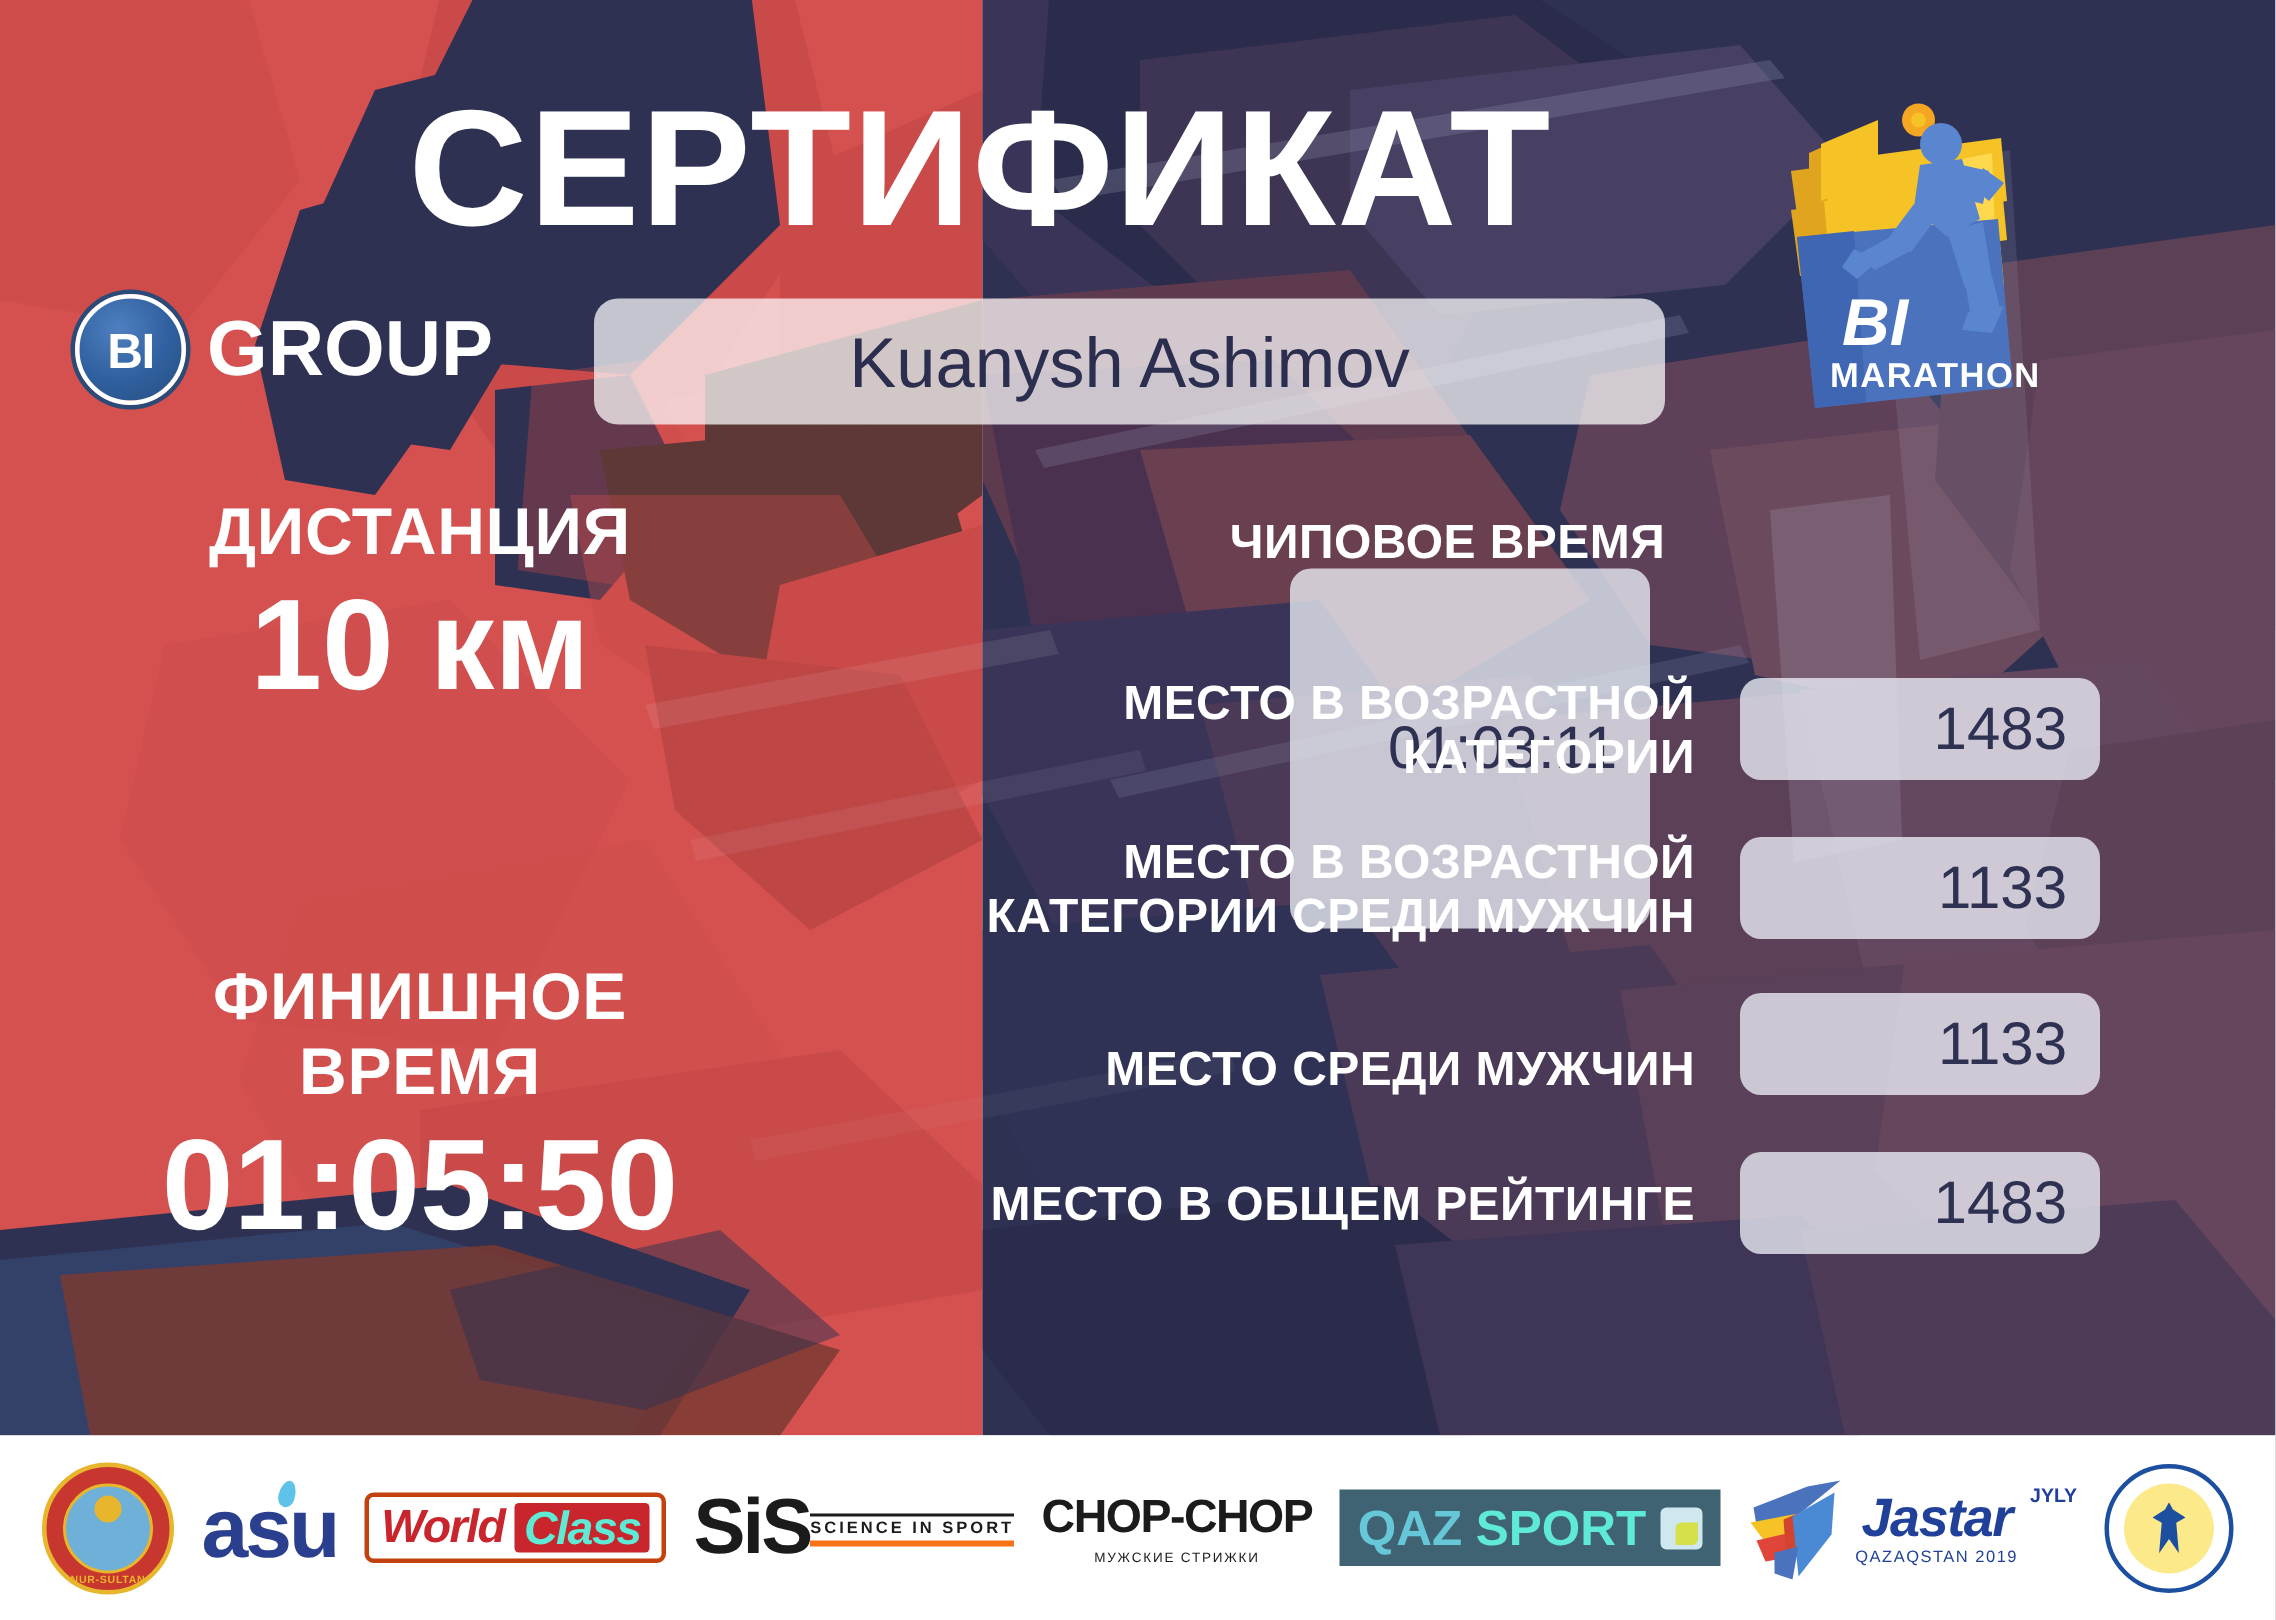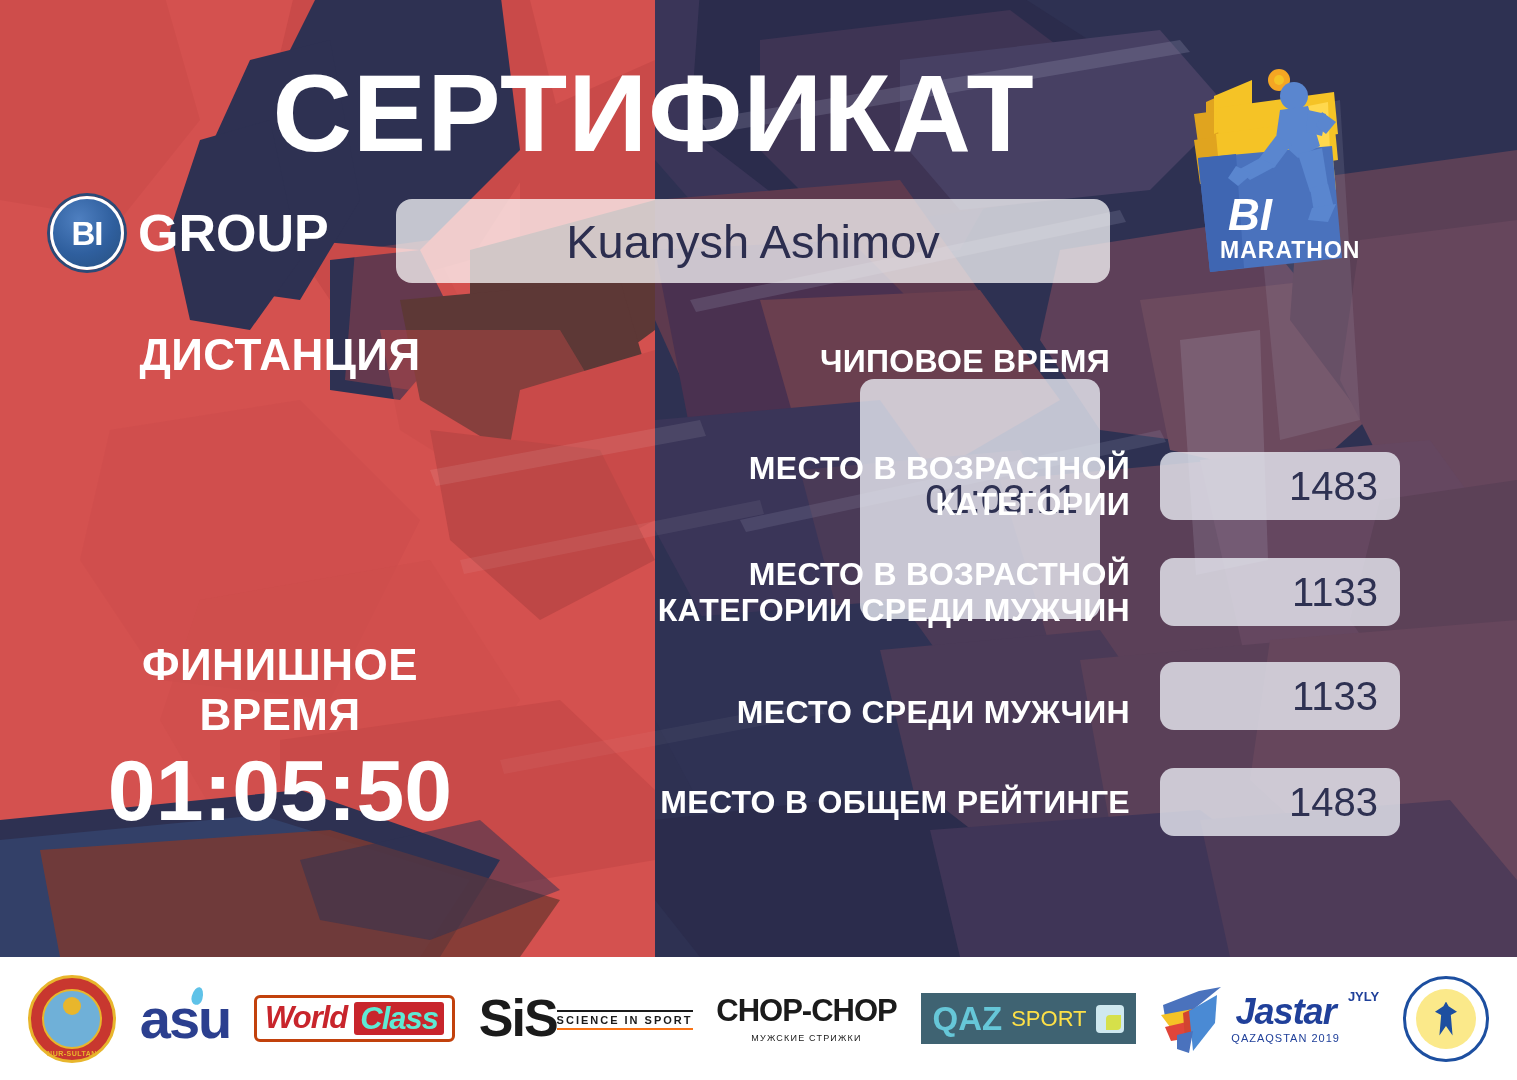--- a/index.html
+++ b/index.html
@@ -131,31 +131,31 @@
   .wc b{color:#c8252c;font-size:31px;font-style:italic;font-weight:bold;
         letter-spacing:-1px;line-height:1;}
   .wc .wc2{background:#c8252c;color:#5eead4;font-size:31px;font-style:italic;
            font-weight:bold;padding:1px 6px;border-radius:3px;line-height:1;
            letter-spacing:-1px;}
 
   .sis{display:flex;align-items:center;}
   .sis b{color:#1b1b1b;font-size:52px;font-weight:bold;line-height:0.9;
          letter-spacing:-2px;}
   .sis small{color:#1b1b1b;font-size:11px;font-weight:bold;letter-spacing:2px;
-             border-top:2px solid #1b1b1b;border-bottom:2px solid #f97316;
+             border-top:2px solid #1b1b1b;border-bottom:4px solid #f97316;
              padding:2px 0;margin-top:3px;}
 
   .chop{display:flex;flex-direction:column;align-items:center;}
   .chop b{color:#1b1b1b;font-size:31px;font-weight:bold;letter-spacing:-1px;
           line-height:1;}
   .chop small{color:#1b1b1b;font-size:9px;letter-spacing:1.2px;margin-top:7px;}
 
   .qaz{background:#3f6372;padding:9px 12px;display:flex;align-items:center;gap:9px;}
   .qaz .q1{color:#66c7d8;font-size:33px;font-weight:bold;line-height:1;}
-  .qaz .q2{color:#fde047;font-size:22px;font-weight:normal;line-height:1;}
+  .qaz .q2{color:#5eead4;font-size:33px;font-weight:bold;line-height:1;}
   .qaz .qsq{width:28px;height:28px;background:#cfe8ef;border-radius:4px;
             position:relative;}
   .qaz .qsq:after{content:"";position:absolute;right:3px;bottom:3px;
                   width:15px;height:15px;background:#d6e04a;
                   border-radius:4px 0 4px 0;}
 
   .jastar{display:flex;align-items:center;gap:8px;}
   .jastar-txt{display:flex;flex-direction:column;align-items:center;line-height:1;}
   .jastar-txt .j1{color:#20409a;font-size:36px;font-style:italic;font-weight:bold;
                   letter-spacing:-1px;}
@@ -313,20 +313,21 @@
       </g>
 
       <text x="52" y="168" font-family="Liberation Sans, sans-serif" font-size="44" font-weight="bold" font-style="italic" fill="#ffffff">BI</text>
       <text x="44" y="196" font-family="Liberation Sans, sans-serif" font-size="23" font-weight="bold" fill="#ffffff" letter-spacing="1">MARATHON</text>
     </svg>
   </div>
 
   <div class="leftcol">
     <div class="block-dist">
       <div class="l-label">ДИСТАНЦИЯ</div>
+      <div class="l-value">10 км</div>
     </div>
     <div class="block-fin">
       <div class="l-label">ФИНИШНОЕ</div>
       <div class="l-label">ВРЕМЯ</div>
       <div class="l-value">01:05:50</div>
     </div>
   </div>
 
   <div class="stats">
 

